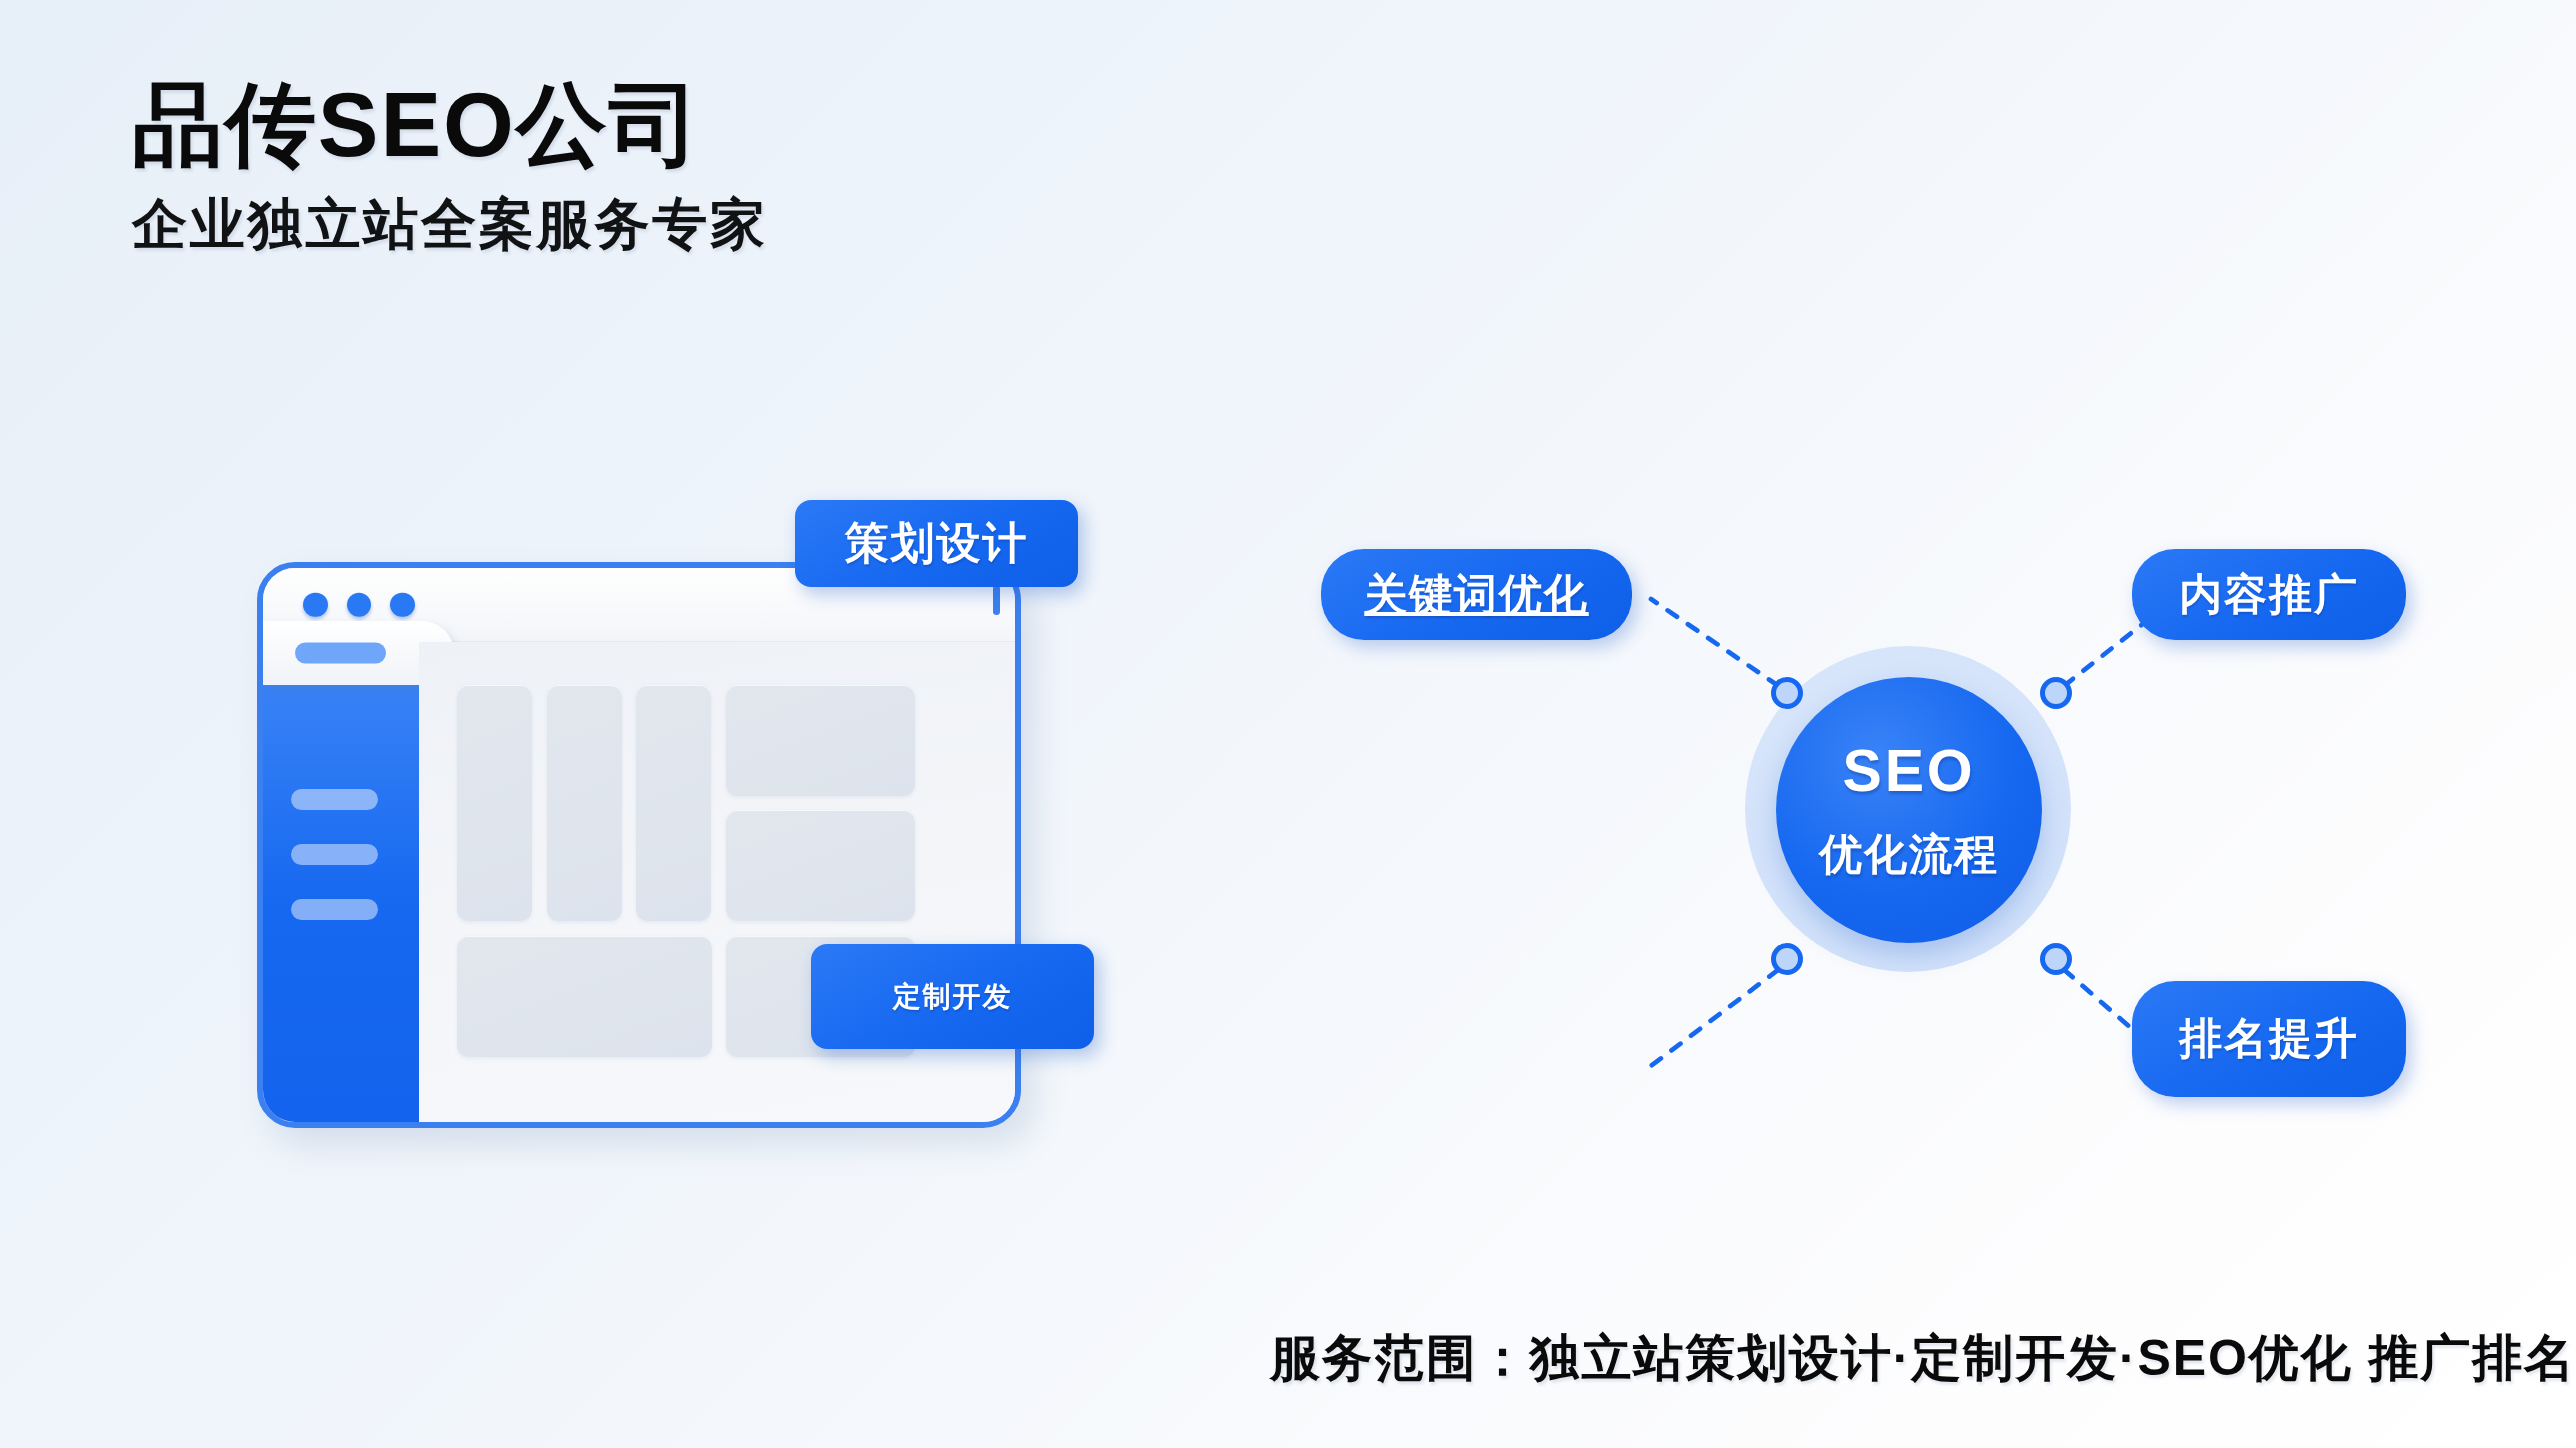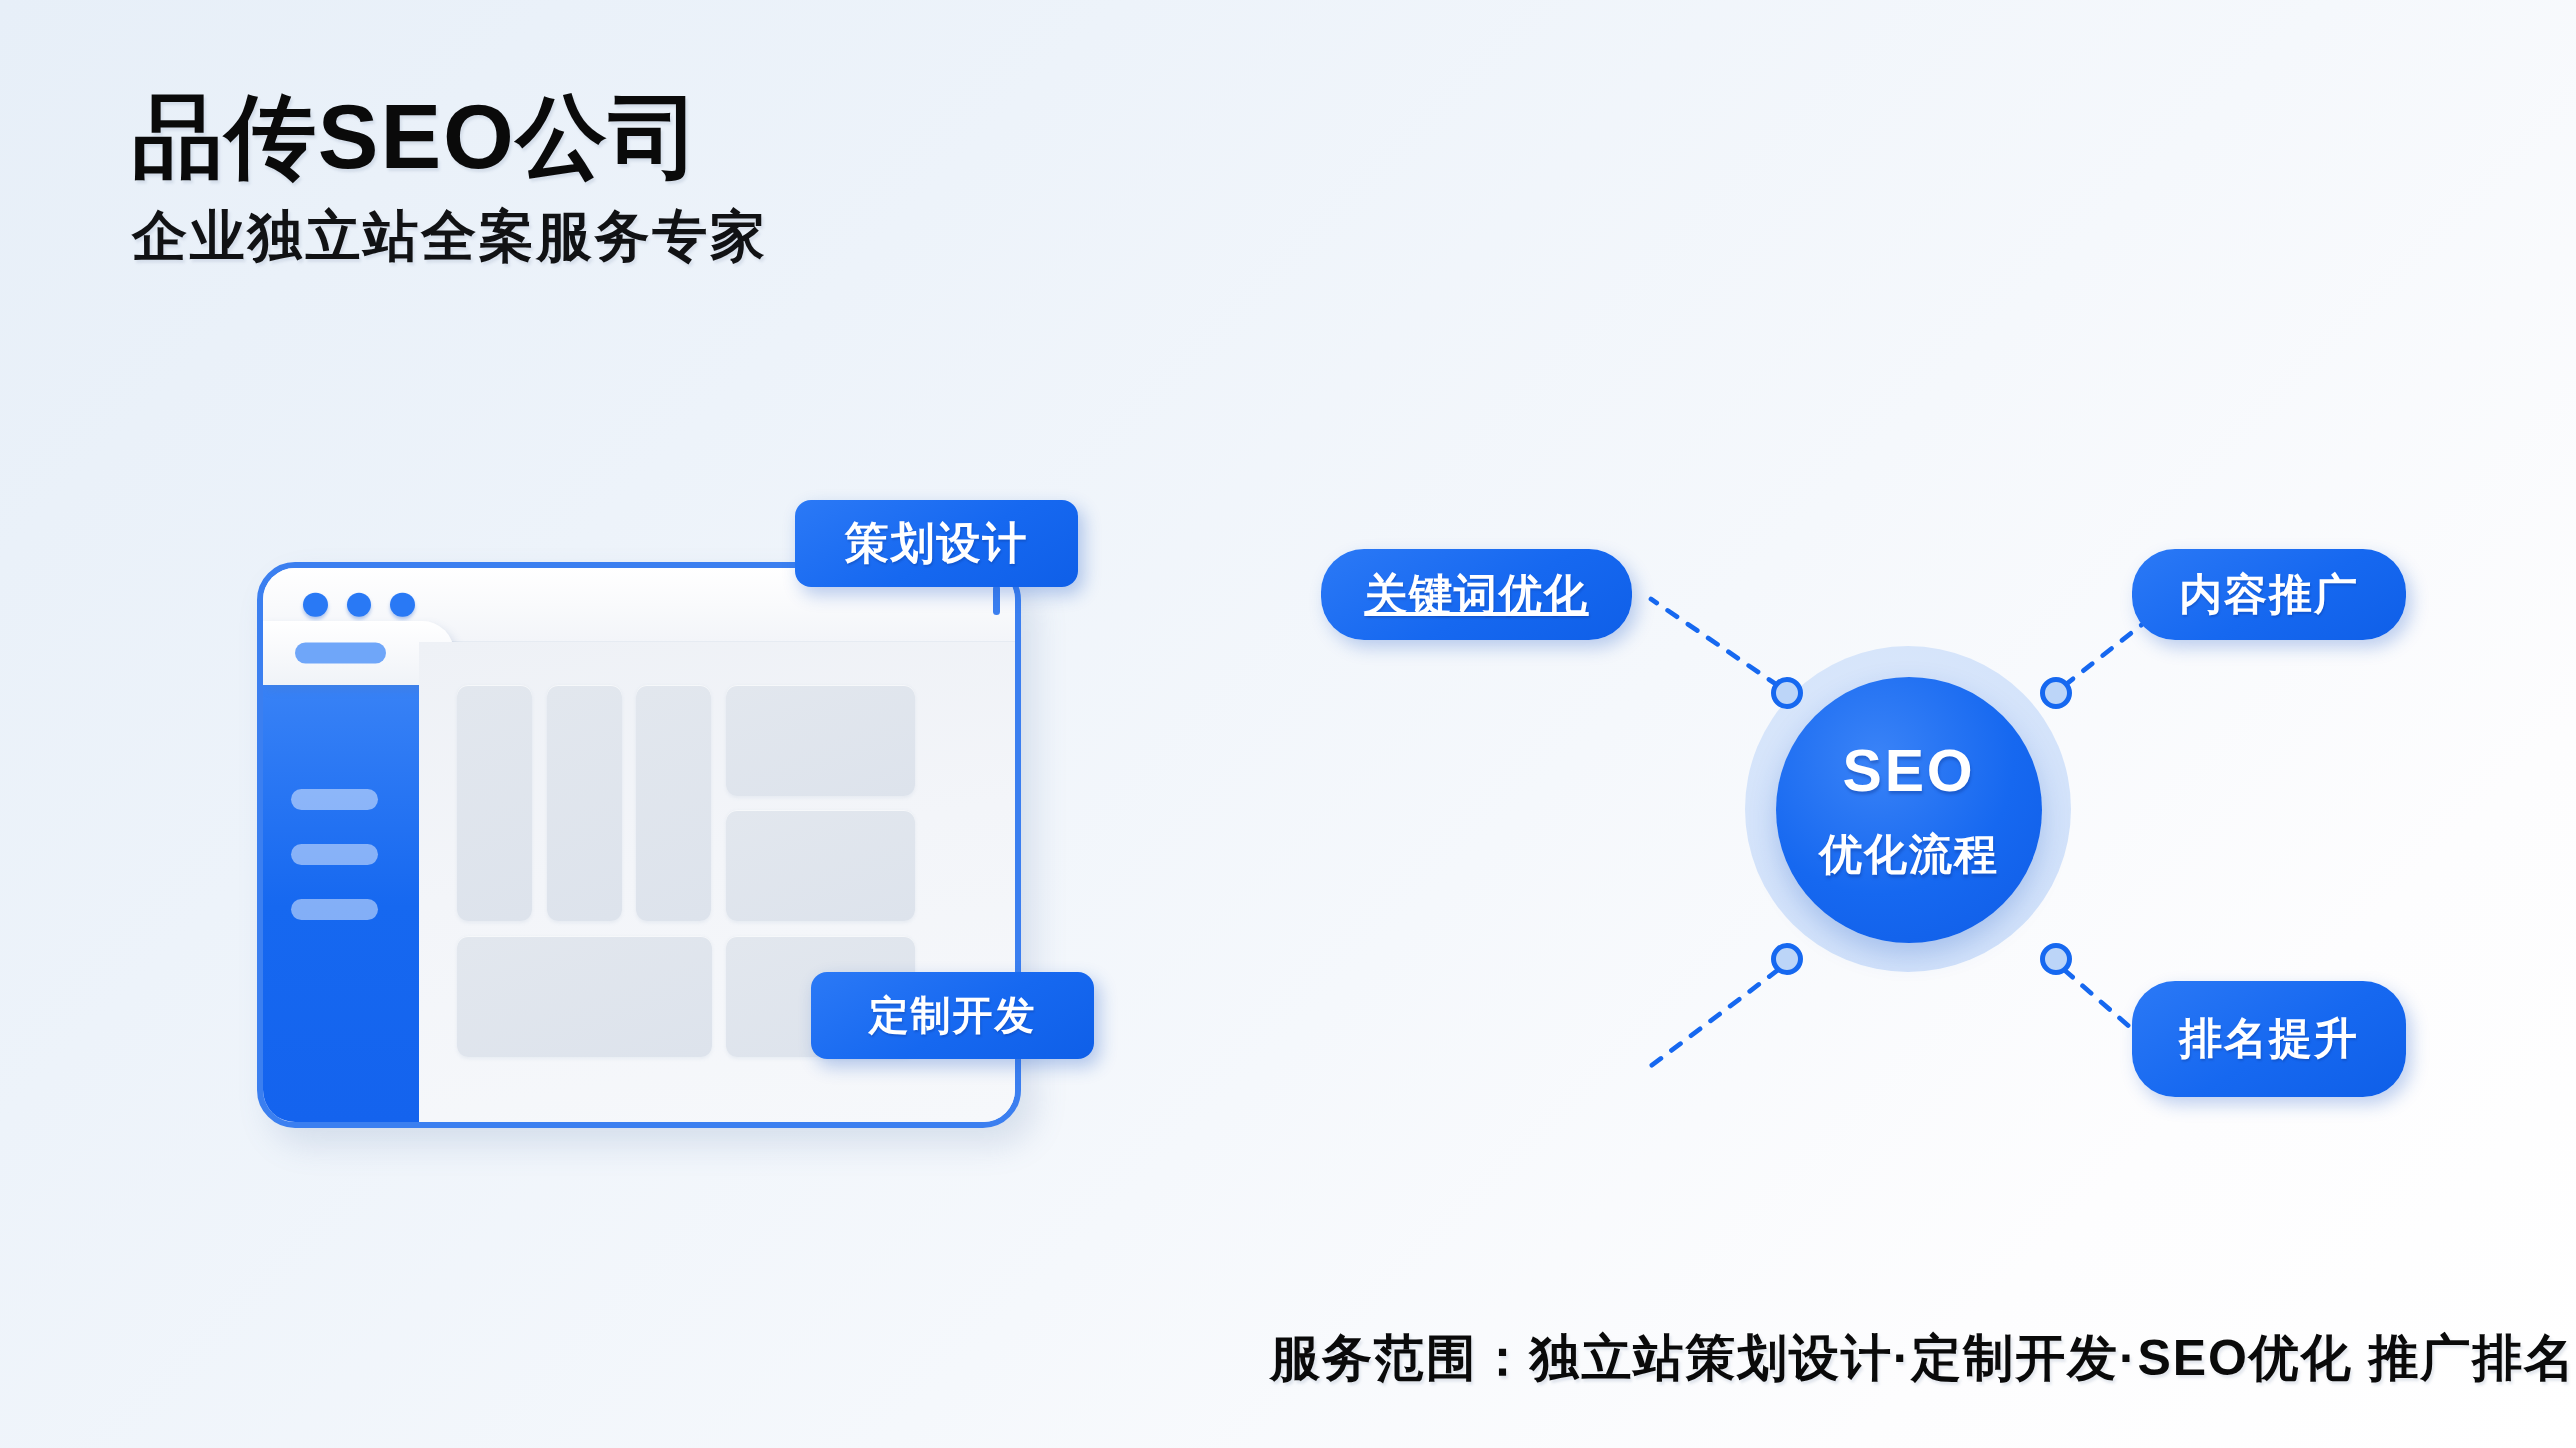--- a/index.html
+++ b/index.html
@@ -7,21 +7,21 @@
     width:2576px; height:1448px;
     font-family:"Liberation Sans","DejaVu Sans",sans-serif;
     overflow:hidden;
   }
   body {
     background:linear-gradient(135deg,#e7eff8 0%,#edf3fa 28%,#f5f8fc 58%,#fdfdfe 82%,#ffffff 100%);
     position:relative;
   }
 
   
-  .header { position:absolute; left:132px; top:77px;margin-top:12px; }
+  .header { position:absolute; left:132px; top:77px; }
   .title {
     font-size:91px; font-weight:bold; color:#0a0a0a;
     letter-spacing:1.9px; line-height:1.05;
     text-shadow:1.9px 2.8px 2.8px rgba(120,140,170,.20);
   }
   .subtitle {
     margin-top:21px;
     font-size:55px; font-weight:bold; color:#111214;
     letter-spacing:2.8px; line-height:1.1;
     text-shadow:1.9px 2.8px 2.8px rgba(120,140,170,.18);
@@ -100,21 +100,21 @@
   .win-badge {
     position:absolute;
     background:linear-gradient(150deg,#2b79f6 0%,#1668f0 55%,#0f5fe8 100%);
     color:#fff; font-weight:bold; letter-spacing:1.9px;
     border-radius:16px;
     display:flex; align-items:center; justify-content:center;
     box-shadow:5.7px 7.5px 17px rgba(30,90,200,.30);
     text-shadow:0.9px 1.9px 1.9px rgba(10,50,140,.30);
   }
   .badge-plan { left:795px; top:500px; width:283px; height:87px; font-size:44px; }
-  .badge-dev  { left:811px; top:972px; width:283px; height:87px; font-size:40px; }
+  .badge-dev  { left:811px; top:944px; width:283px; height:105px; font-size:28px; }
   .badge-stem {
     position:absolute; width:6.6px; background:#3b7ff0; border-radius:3.8px;
   }
   .stem-plan { left:993px; top:585px; height:30px; }
 
   
   .hub { position:absolute; left:1302px; top:500px; width:1179px; height:661px; }
 
   .hub-outer {
     position:absolute; left:443px; top:146px; width:326px; height:326px;

